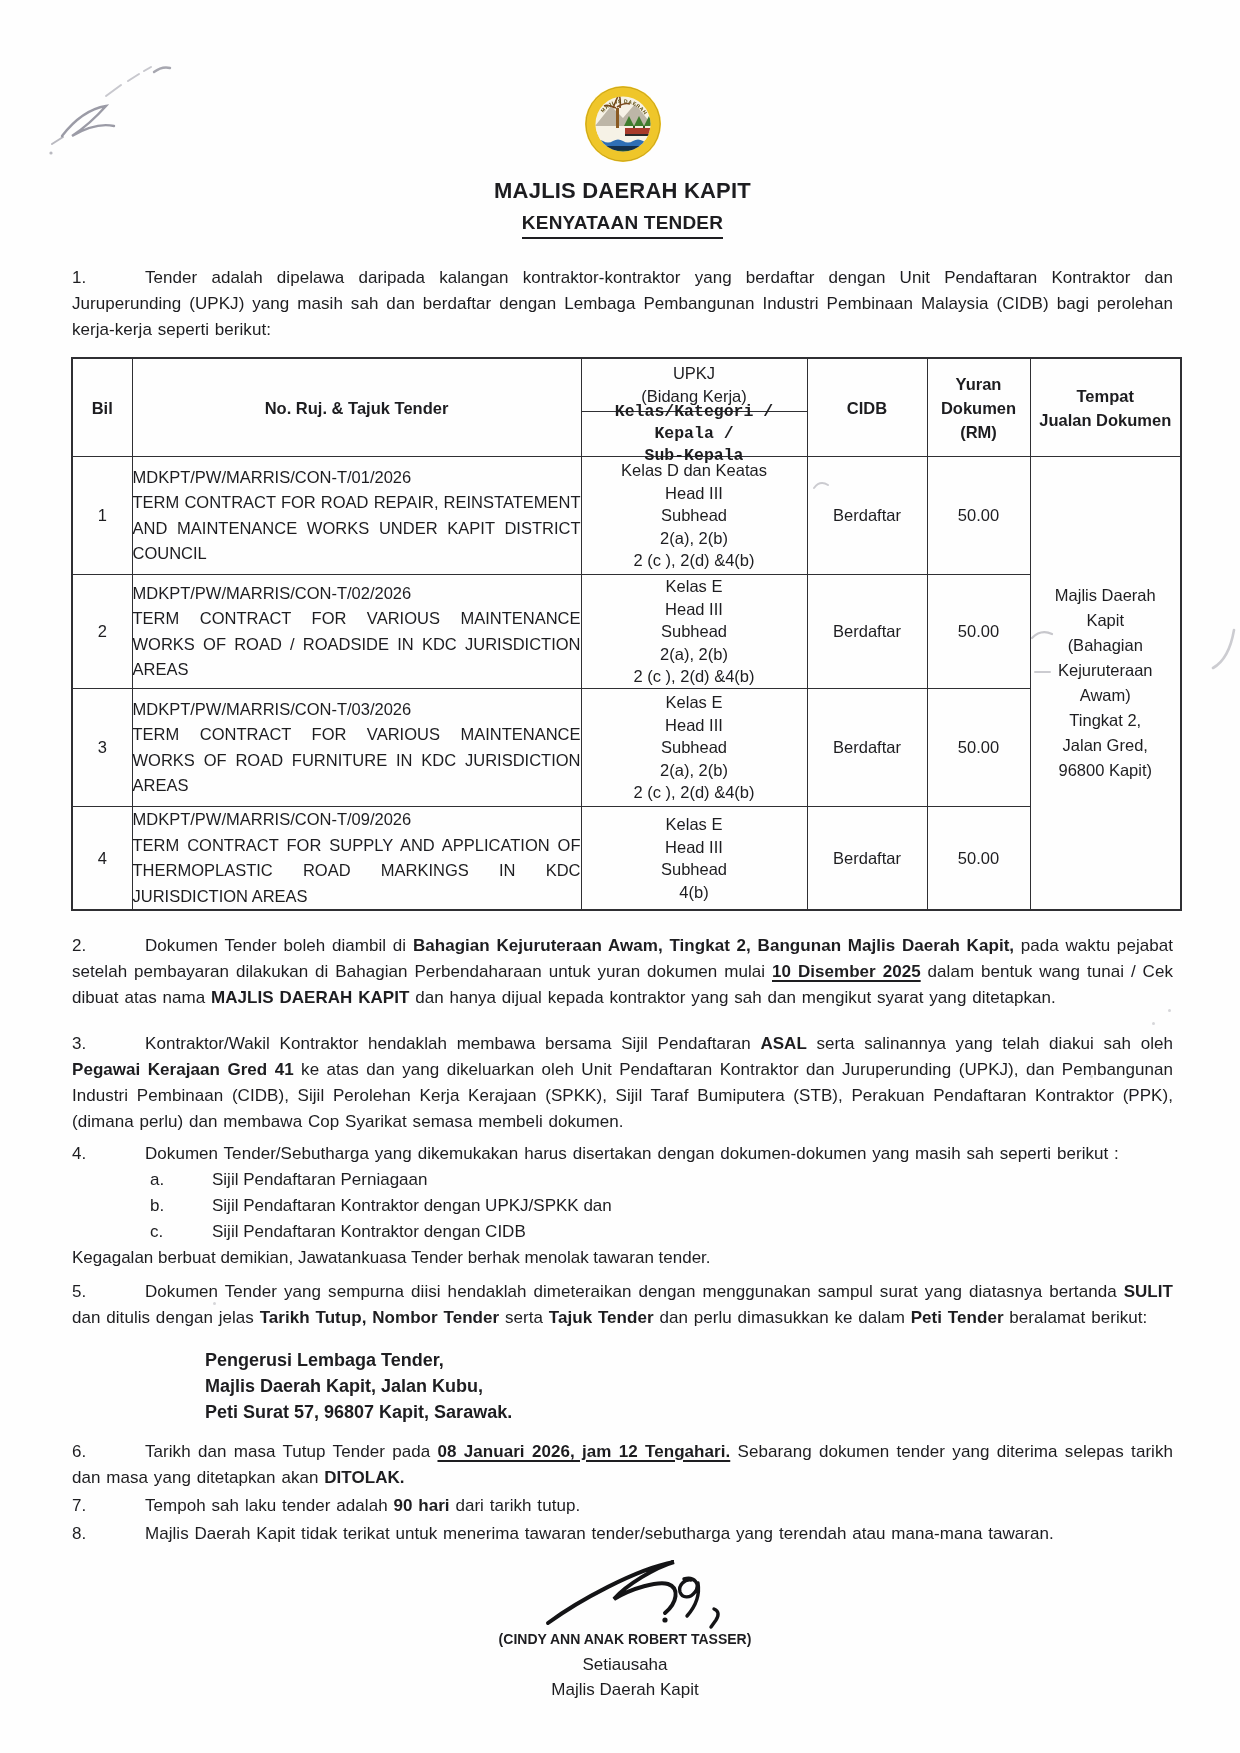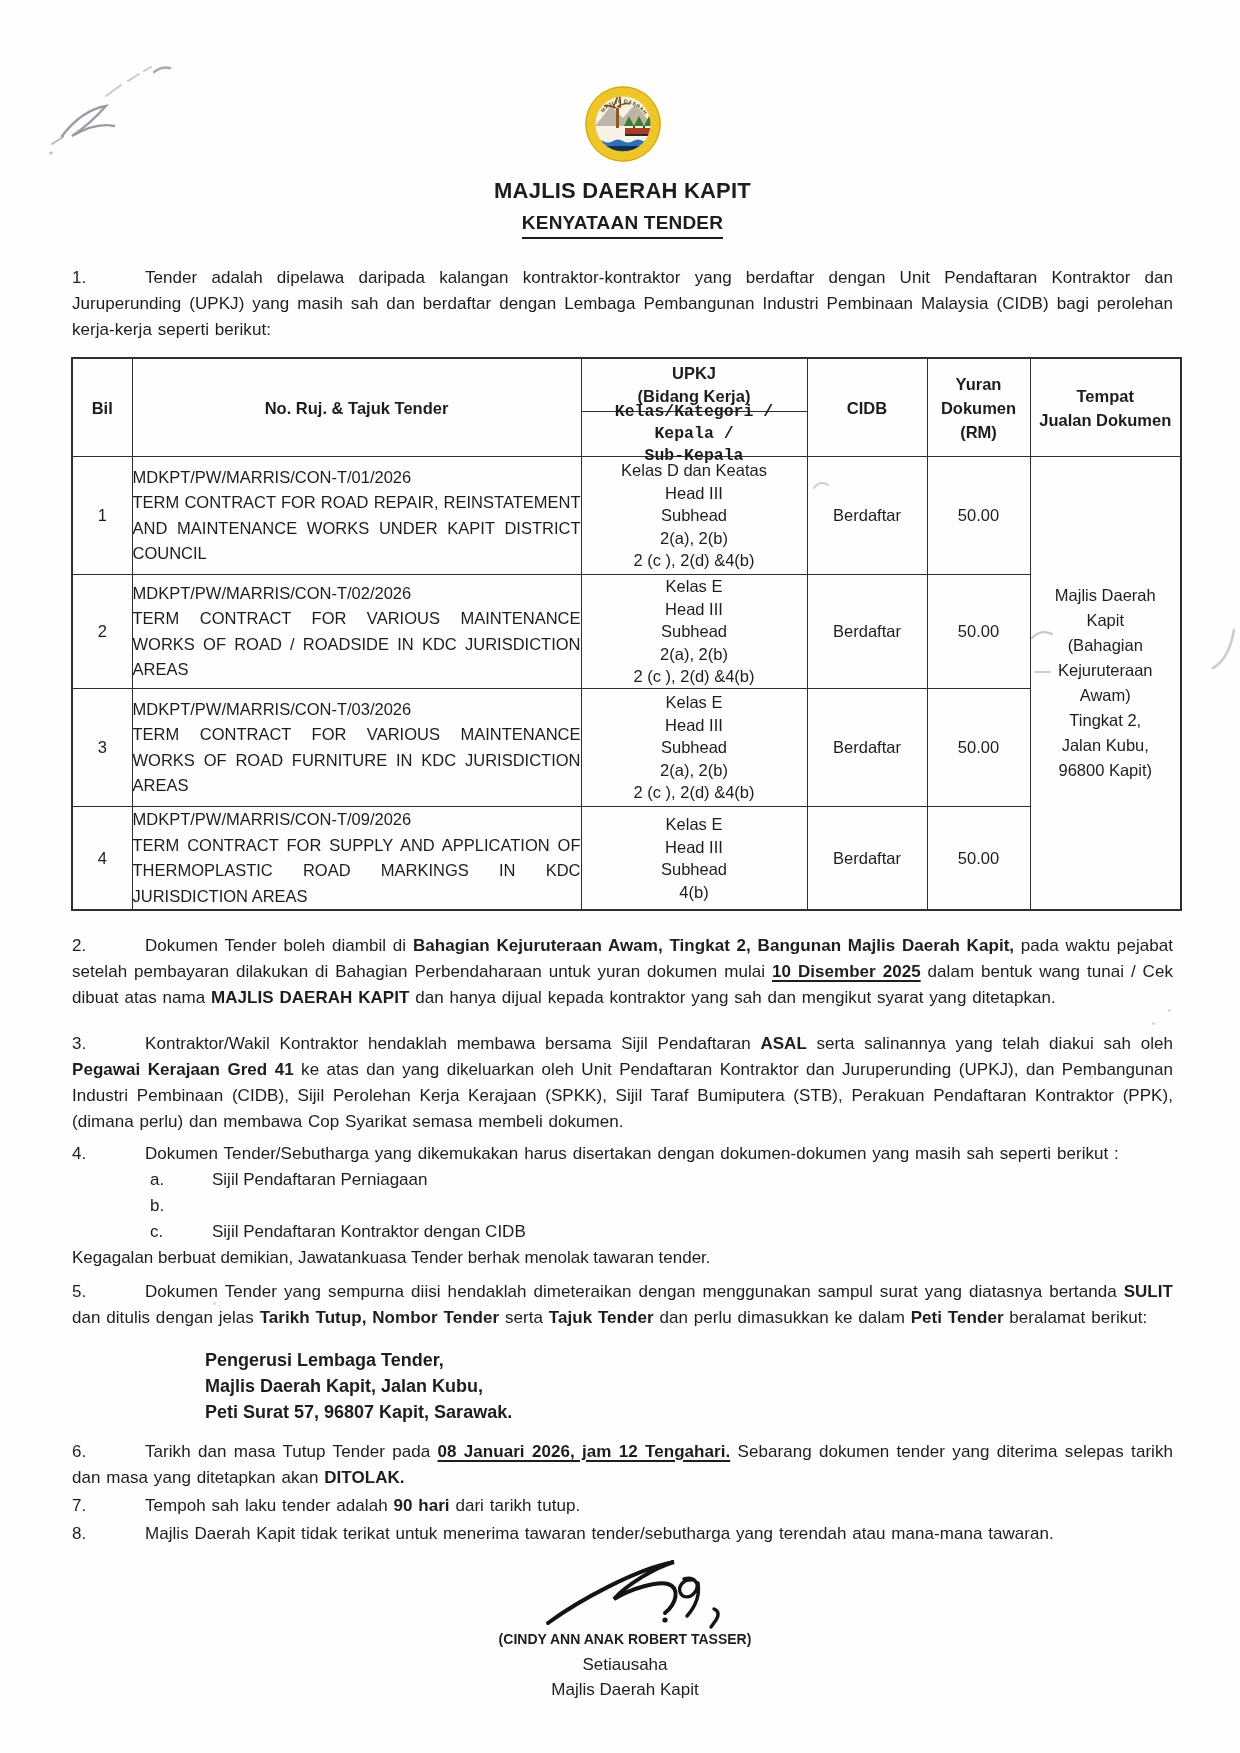--- a/index.html
+++ b/index.html
@@ -45,21 +45,21 @@
   table.tender col.c-bil{width:60px;}
   table.tender col.c-ruj{width:449px;}
   table.tender col.c-upkj{width:226px;}
   table.tender col.c-cidb{width:120px;}
   table.tender col.c-yuran{width:103px;}
   table.tender col.c-tempat{width:151px;}
   table.tender th, table.tender td{border:1.6px solid #2f2f33;vertical-align:middle;padding:0;}
   table.tender{border:2px solid #2f2f33;}
   th.hd{font-weight:bold;text-align:center;height:97px;line-height:24px;}
   th.hd-upkj{padding:0;height:97px;}
-  .upkj-top{height:51px;border-bottom:1.6px solid #2f2f33;display:flex;flex-direction:column;justify-content:center;font-weight:bold;line-height:23px;}
+  .upkj-top{height:51px;border-bottom:1.6px solid #2f2f33;display:flex;flex-direction:column;justify-content:center;font-weight:normal;line-height:23px;}
   .upkj-sub{height:44px;display:flex;flex-direction:column;justify-content:center;font-weight:bold;line-height:22px;font-family:Liberation Mono, monospace;}
   td.cell-bil{text-align:center;}
   td.cell-ruj{padding:6px 11px;vertical-align:middle;}
   .ruj-ref{line-height:25.5px;}
   .ruj-title{text-align:justify;line-height:25.5px;}
   td.cell-upkj{text-align:center;line-height:22.5px;}
   td.cell-cidb{text-align:center;}
   td.cell-yuran{text-align:center;}
   td.cell-tempat{text-align:center;line-height:25px;}
   tr.r1{height:118px;} tr.r2{height:114px;} tr.r3{height:118px;} tr.r4{height:98px;}
@@ -181,21 +181,21 @@
           </td>
       <td class="cell-cidb">Berdaftar</td>
       <td class="cell-yuran">50.00</td>
       <td class="cell-tempat" rowspan="4">
             <div>Majlis Daerah</div>
             <div>Kapit</div>
             <div>(Bahagian</div>
             <div>Kejuruteraan</div>
             <div>Awam)</div>
             <div>Tingkat 2,</div>
-            <div>Jalan Kubu,</div>
+            <div>Jalan Gred,</div>
             <div>96800 Kapit)</div>
           </td>
     </tr>
     <tr class="r2">
       <td class="cell-bil">2</td>
       <td class="cell-ruj">
         <div class="ruj-ref">MDKPT/PW/MARRIS/CON-T/02/2026</div>
         <div class="ruj-title">TERM CONTRACT FOR VARIOUS MAINTENANCE WORKS OF ROAD / ROADSIDE IN KDC JURISDICTION AREAS</div>
       </td>
       <td class="cell-upkj">
@@ -247,20 +247,21 @@
   <div class="para p3"><span class="pnum">3.</span><span><span>Kontraktor/Wakil Kontraktor hendaklah membawa bersama Sijil Pendaftaran </span><span class="b">ASAL</span><span> serta salinannya yang telah diakui sah oleh </span><span class="b">Pegawai Kerajaan Gred 41</span><span> ke atas dan yang dikeluarkan oleh Unit Pendaftaran Kontraktor dan Juruperunding (UPKJ), dan Pembangunan Industri Pembinaan (CIDB), Sijil Perolehan Kerja Kerajaan (SPKK), Sijil Taraf Bumiputera (STB), Perakuan Pendaftaran Kontraktor (PPK), (dimana perlu) dan membawa Cop Syarikat semasa membeli dokumen.</span></span></div>
 
   <div class="para p4"><span class="pnum">4.</span><span><span>Dokumen Tender/Sebutharga  yang dikemukakan harus disertakan dengan dokumen-dokumen yang masih sah seperti berikut :</span></span></div>
   <div class="sub-list">
     <div class="sub-item">
         <span class="li-letter">a.</span>
         <span>Sijil Pendaftaran Perniagaan</span>
       </div>
     <div class="sub-item">
         <span class="li-letter">b.</span>
+        <span>Sijil Pendaftaran Kontraktor dengan UPKJ/SPKK dan</span>
       </div>
     <div class="sub-item">
         <span class="li-letter">c.</span>
         <span>Sijil Pendaftaran Kontraktor dengan CIDB</span>
       </div>
   </div>
   <div class="p4-footer">Kegagalan berbuat demikian, Jawatankuasa Tender berhak menolak tawaran tender.</div>
 
   <div class="para p5"><span class="pnum">5.</span><span><span>Dokumen Tender yang sempurna diisi hendaklah dimeteraikan dengan menggunakan sampul surat yang diatasnya bertanda </span><span class="b">SULIT</span><span> dan ditulis dengan jelas </span><span class="b">Tarikh Tutup, Nombor Tender</span><span> serta </span><span class="b">Tajuk Tender</span><span> dan perlu dimasukkan ke dalam </span><span class="b">Peti Tender</span><span> beralamat berikut:</span></span></div>
 

